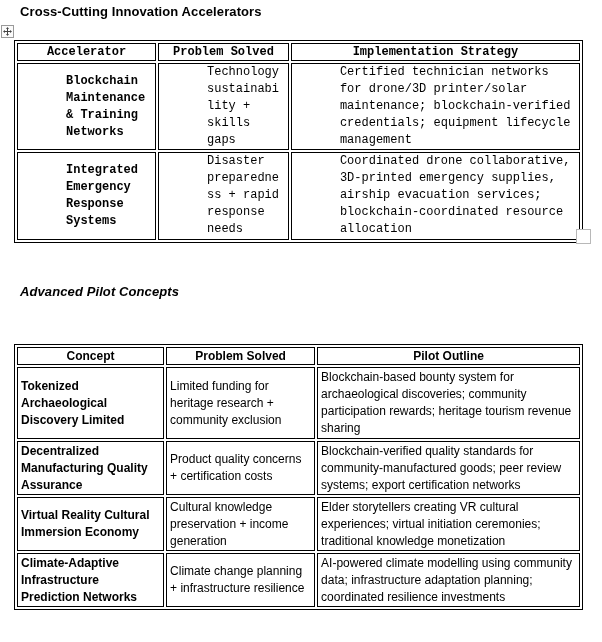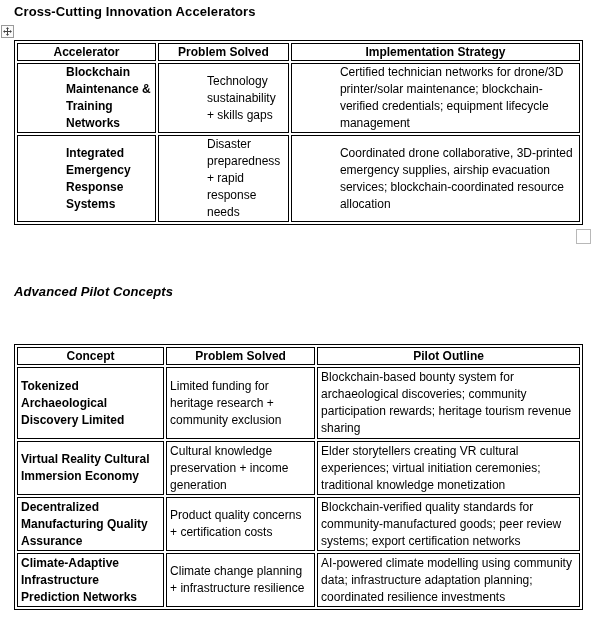--- a/index.html
+++ b/index.html
@@ -6,21 +6,21 @@
   body{
     width:602px;height:642px;
     background:#ffffff;
     font-family:"Liberation Sans", sans-serif;
     color:#000;
     position:relative;
     overflow:hidden;
   }
   .section-title{
     position:absolute;
-    left:14px;
+    left:20px;
     font-size:13px;
     font-weight:bold;
     letter-spacing:0.1px;
     white-space:nowrap;
     text-align:right;
   }
   #title-1{top:4px;}
   #title-2{top:284px;font-style:italic;}
 
   .move-handle{
@@ -46,21 +46,21 @@
   table.doc-table{
     position:absolute;
     left:14px;
     width:569px;
     table-layout:fixed;
     border-collapse:separate;
     border-spacing:2px;
     border:1px solid #000;
     background:#fff;
   }
-  #table-1{top:40px;}
+  #table-1{top:40px;font-family:Liberation Mono, monospace;}
   #table-2{top:324px;margin-top:20px;}
 
   .doc-table th{
     border:1px solid #000;
     font-size:12px;
     font-weight:bold;
     text-align:center;
     padding:0 2px;
     line-height:1.35;
   }
@@ -145,28 +145,28 @@
     <th>Concept</th>
     <th>Problem Solved</th>
     <th>Pilot Outline</th>
   </tr>
   <tr class="tall">
     <td class="col-first">Tokenized Archaeological Discovery Limited</td>
     <td>Limited funding for heritage research + community exclusion</td>
     <td>Blockchain-based bounty system for archaeological discoveries; community participation rewards; heritage tourism revenue sharing</td>
   </tr>
   <tr>
+    <td class="col-first">Decentralized Manufacturing Quality Assurance</td>
+    <td>Product quality concerns + certification costs</td>
+    <td>Blockchain-verified quality standards for community-manufactured goods; peer review systems; export certification networks</td>
+  </tr>
+  <tr>
     <td class="col-first">Virtual Reality Cultural Immersion Economy</td>
     <td>Cultural knowledge preservation + income generation</td>
     <td>Elder storytellers creating VR cultural experiences; virtual initiation ceremonies; traditional knowledge monetization</td>
-  </tr>
-  <tr>
-    <td class="col-first">Decentralized Manufacturing Quality Assurance</td>
-    <td>Product quality concerns + certification costs</td>
-    <td>Blockchain-verified quality standards for community-manufactured goods; peer review systems; export certification networks</td>
   </tr>
   <tr>
     <td class="col-first">Climate-Adaptive Infrastructure Prediction Networks</td>
     <td>Climate change planning + infrastructure resilience</td>
     <td>AI-powered climate modelling using community data; infrastructure adaptation planning; coordinated resilience investments</td>
   </tr>
 </tbody>
   </table>
 
 </body></html>

